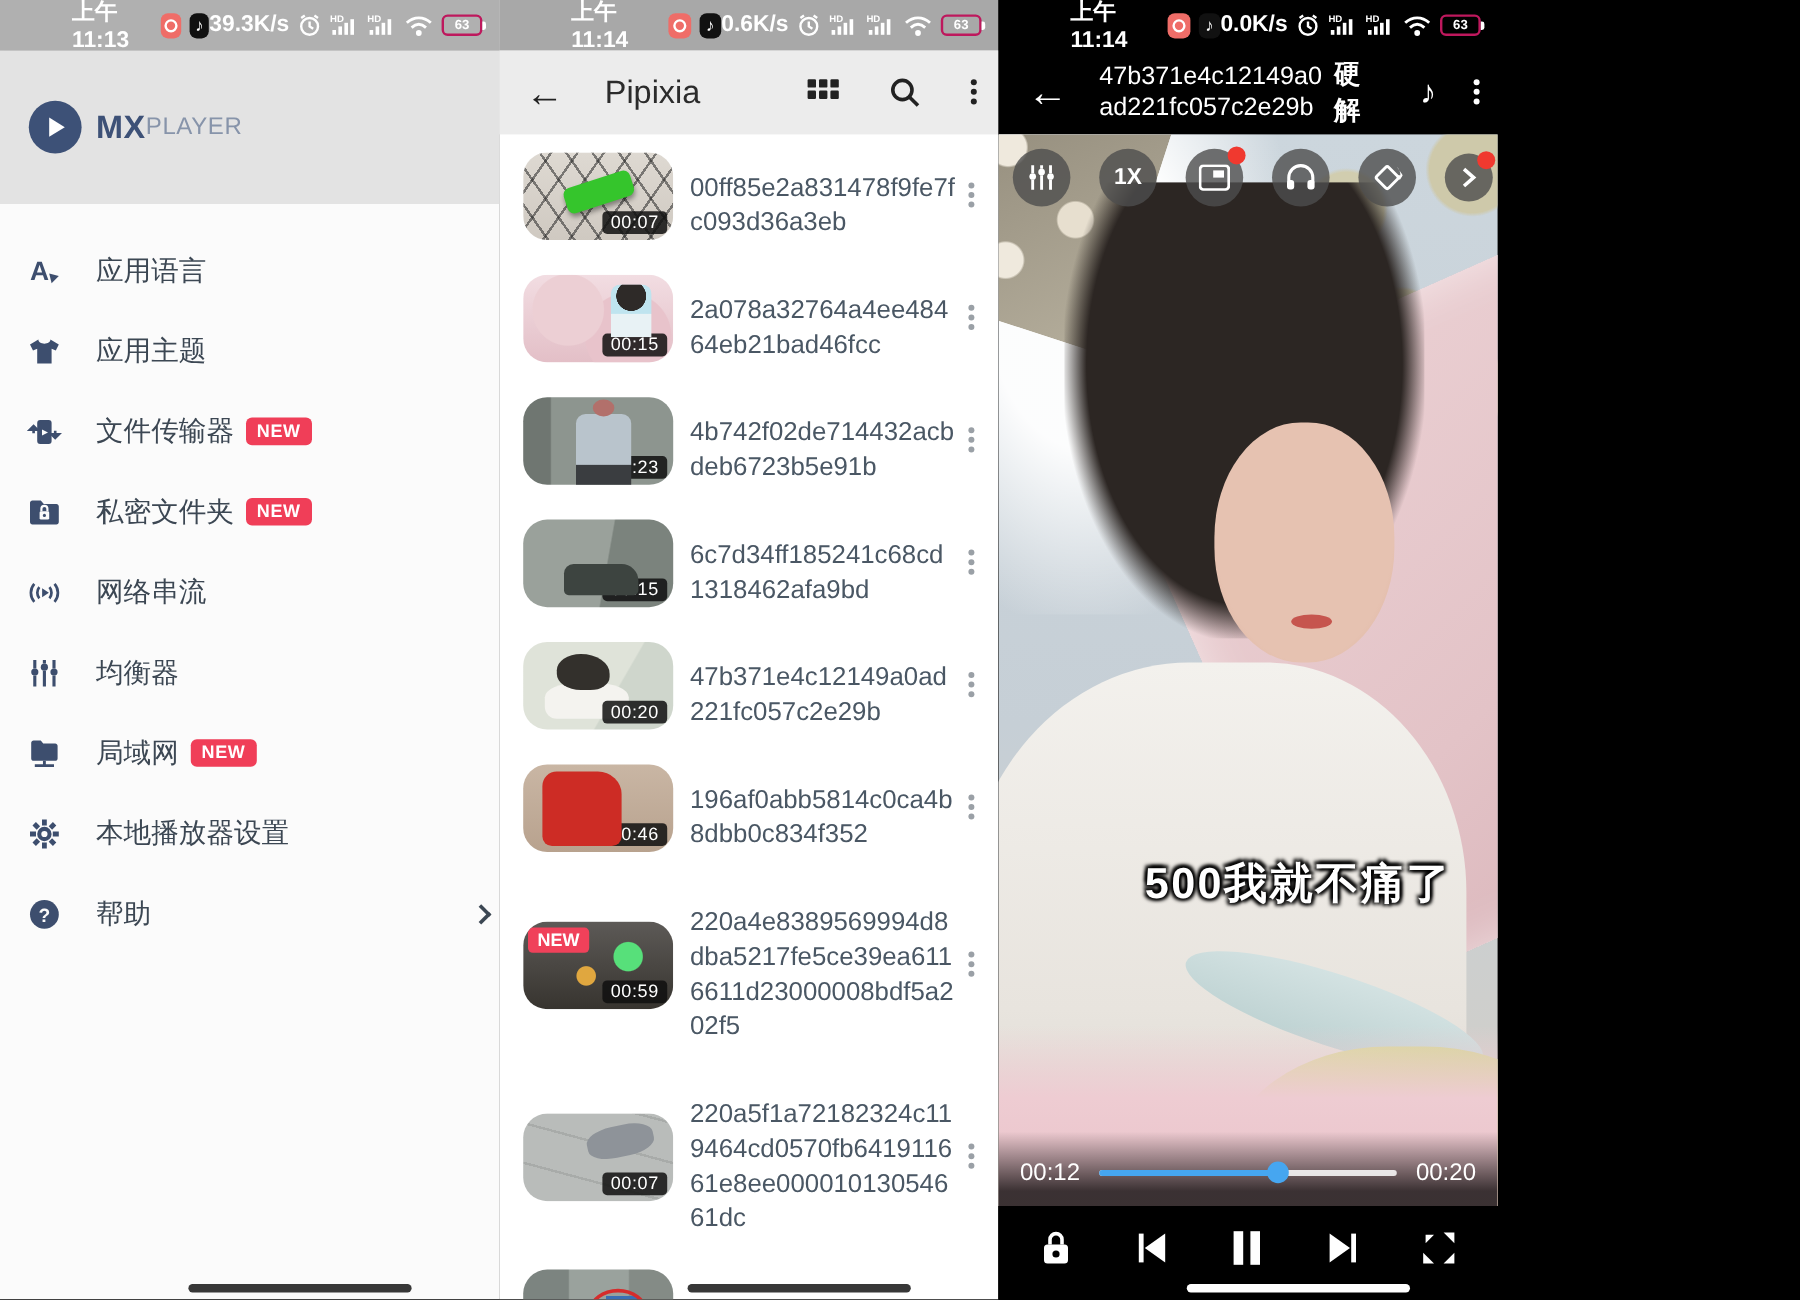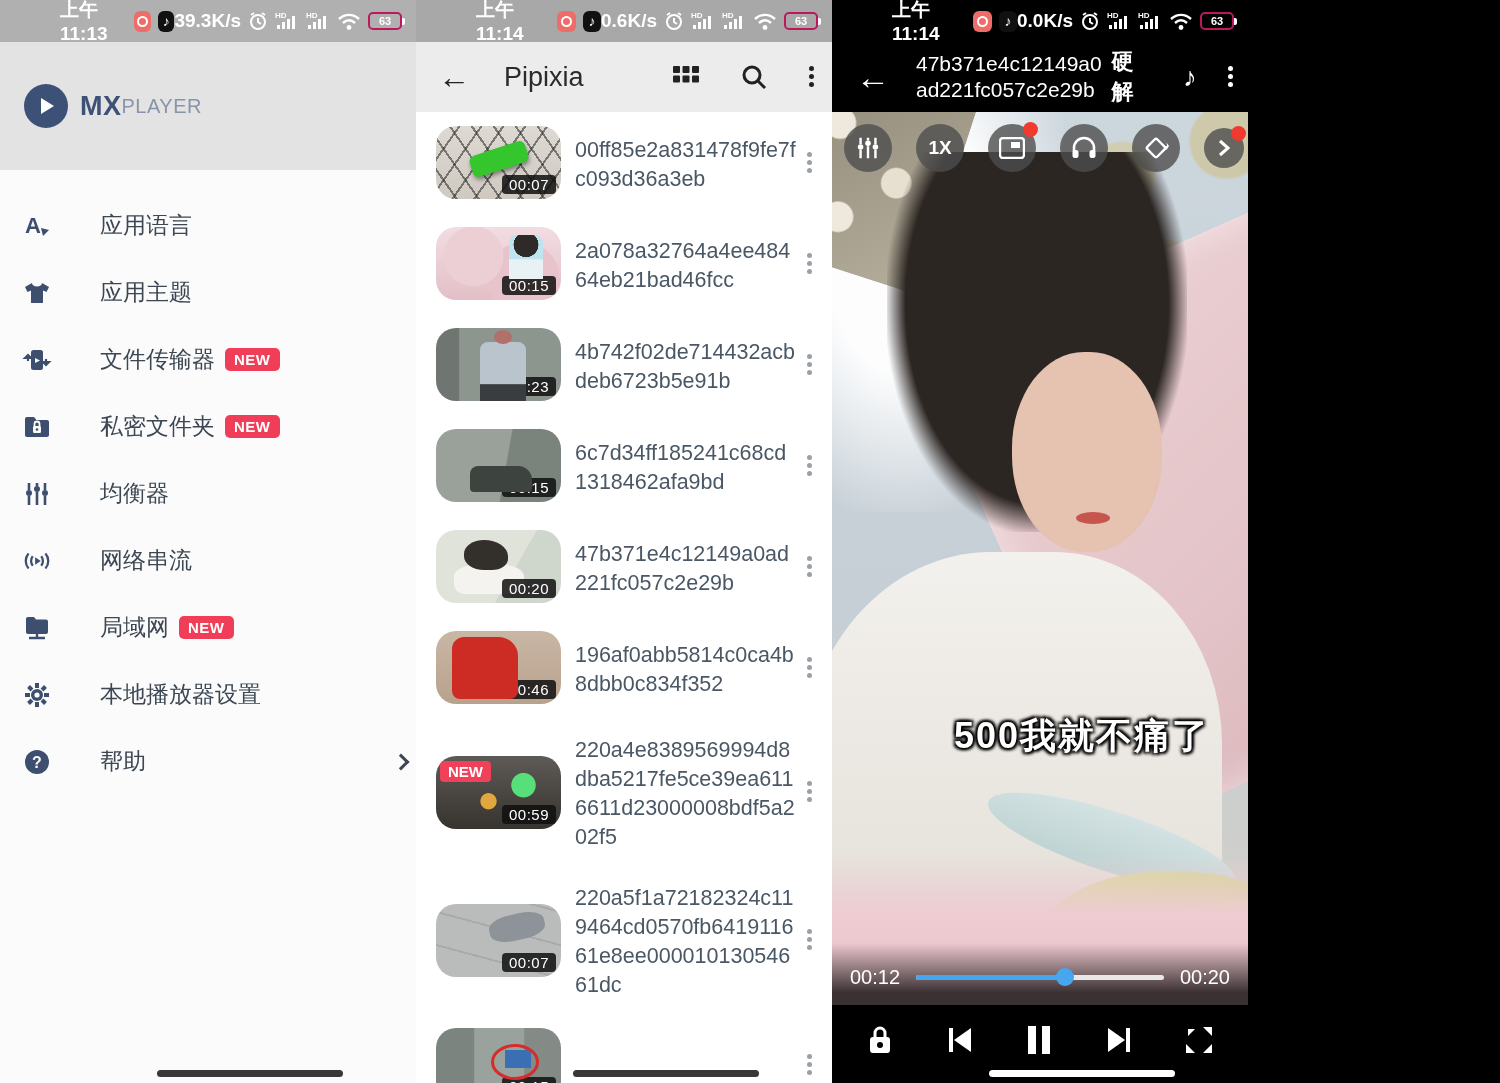--- a/index.html
+++ b/index.html
@@ -37,21 +37,21 @@
   .drawer-header { height:128px; background:#e3e3e3; display:flex; align-items:center; padding:0 0 0 24px; }
   .logo-circle { width:44px; height:44px; border-radius:50%; background:#3d5177;
     display:flex; align-items:center; justify-content:center; margin-right:12px; }
   .logo-circle svg { display:block; }
   .logo-mx { font-size:27px; font-weight:800; color:#3d5177; letter-spacing:.5px; }
   .logo-player { font-size:20px; font-weight:400; color:#8794aa; letter-spacing:.5px; }
   .menu { padding-top:22px; }
   .menu-item { position:relative; height:67px; display:flex; align-items:center; padding:0 20px 0 22px; cursor:pointer; }
   .menu-icon { width:30px; height:30px; color:#3d4e6e; margin-right:28px; flex:0 0 30px;
     display:flex; align-items:center; justify-content:center; }
-  .menu-label { font-size:23px; color:#3c4753;margin-left:20px; }
+  .menu-label { font-size:23px; color:#3c4753; }
   .new-badge { margin-left:10px; background:#f03e58; color:#fff; font-size:15px; font-weight:700;
     padding:3px 9px; border-radius:5px; letter-spacing:.5px; }
   .menu-chevron { position:absolute; right:18px; width:12px; height:12px;
     border-right:3px solid #3c4753; border-top:3px solid #3c4753; transform:rotate(45deg); }
   .homebar-dark { position:absolute; bottom:6px; left:157px; width:186px; height:7px;
     border-radius:4px; background:#383838; z-index:40; }
   .homebar-light { position:absolute; bottom:6px; left:157px; width:186px; height:7px;
     border-radius:4px; background:#fff; z-index:40; }
 
   
@@ -66,21 +66,21 @@
   .kebab i { position:absolute; left:1px; top:2px; width:5px; height:5px; border-radius:50%;
     background:#222; box-shadow:0 8px 0 #222, 0 16px 0 #222; }
   .list { position:absolute; top:112px; left:0; right:0; bottom:0; overflow:hidden; }
   .vrow { display:flex; align-items:center; padding:14px 20px 14px 20px; }
   .thumb { position:relative; width:125px; height:73px; border-radius:20px; flex:0 0 125px;
     overflow:hidden; cursor:pointer; background:#ccc; }
   .dur { position:absolute; right:5px; bottom:5px; background:rgba(15,15,15,.85); color:#fff;
     font-size:15px; padding:1px 7px; border-radius:4px; letter-spacing:.5px; }
   .thumb-new { position:absolute; left:4px; top:5px; background:#f0415a; color:#fff; font-size:15px;
     font-weight:700; padding:2px 8px; border-radius:4px; }
-  .vname { flex:1; margin:4px 10px 0 14px; font-size:21.5px; line-height:29px; color:#4a5764;
+  .vname { flex:1; margin:16px 10px 0 14px; font-size:21.5px; line-height:29px; color:#4a5764;
     word-break:break-all; max-width:298px; }
   .vkebab { margin-left:auto; }
   .vkebab i { background:#9aa0a6; box-shadow:0 8px 0 #9aa0a6, 0 16px 0 #9aa0a6; }
 
   
   .t1 { background:
     repeating-linear-gradient(55deg, transparent 0 16px, rgba(40,40,40,.55) 16px 18px),
     repeating-linear-gradient(-55deg, transparent 0 16px, rgba(40,40,40,.55) 16px 18px),
     linear-gradient(#ded9d2,#cfc9c1); }
   .t1::after { content:""; position:absolute; left:34px; top:22px; width:58px; height:22px;
@@ -301,41 +301,41 @@
                 <path d="M11.5 13v-2a2.5 2.5 0 015 0v2" fill="none" stroke="#fbfbfb" stroke-width="1.8"></path>
                 <circle cx="14" cy="16.5" r="1.3" fill="currentColor"></circle>
               </svg>
           </span>
           <span class="menu-label">私密文件夹</span>
           <span class="new-badge">NEW</span>
         </div>
 
         <div class="menu-item">
           <span class="menu-icon">
-            <svg width="28" height="28" viewBox="0 0 28 28">
-                <path d="M6 3v7M6 16v9M14 3v3M14 12v13M22 3v7M22 16v9" stroke="currentColor" stroke-width="2.6"></path>
-                <circle cx="6" cy="13" r="3" fill="currentColor"></circle>
-                <circle cx="14" cy="9" r="3" fill="currentColor"></circle>
-                <circle cx="22" cy="13" r="3" fill="currentColor"></circle>
-              </svg>
-          </span>
-          <span class="menu-label">均衡器</span>
-        </div>
-
-        <div class="menu-item">
-          <span class="menu-icon">
             <svg width="32" height="28" viewBox="0 0 32 28">
                 <path d="M7 6c-4 4.5-4 11.5 0 16" fill="none" stroke="currentColor" stroke-width="2.4"></path>
                 <path d="M11.5 9c-2.4 2.8-2.4 7.2 0 10" fill="none" stroke="currentColor" stroke-width="2.4"></path>
                 <path d="M25 6c4 4.5 4 11.5 0 16" fill="none" stroke="currentColor" stroke-width="2.4"></path>
                 <path d="M20.5 9c2.4 2.8 2.4 7.2 0 10" fill="none" stroke="currentColor" stroke-width="2.4"></path>
                 <path d="M14 10l6 4-6 4z" fill="currentColor"></path>
               </svg>
           </span>
           <span class="menu-label">网络串流</span>
+        </div>
+
+        <div class="menu-item">
+          <span class="menu-icon">
+            <svg width="28" height="28" viewBox="0 0 28 28">
+                <path d="M6 3v7M6 16v9M14 3v3M14 12v13M22 3v7M22 16v9" stroke="currentColor" stroke-width="2.6"></path>
+                <circle cx="6" cy="13" r="3" fill="currentColor"></circle>
+                <circle cx="14" cy="9" r="3" fill="currentColor"></circle>
+                <circle cx="22" cy="13" r="3" fill="currentColor"></circle>
+              </svg>
+          </span>
+          <span class="menu-label">均衡器</span>
         </div>
 
         <div class="menu-item">
           <span class="menu-icon">
             <svg width="28" height="28" viewBox="0 0 28 28">
                 <path d="M3 5c0-1.1.9-2 2-2h6l2 2.5h10c1.1 0 2 .9 2 2V18c0 1.1-.9 2-2 2H5c-1.1 0-2-.9-2-2z" fill="currentColor"></path>
                 <path d="M14 20v4M6 24h16" stroke="currentColor" stroke-width="2.4"></path>
               </svg>
           </span>
           <span class="menu-label">局域网</span>

